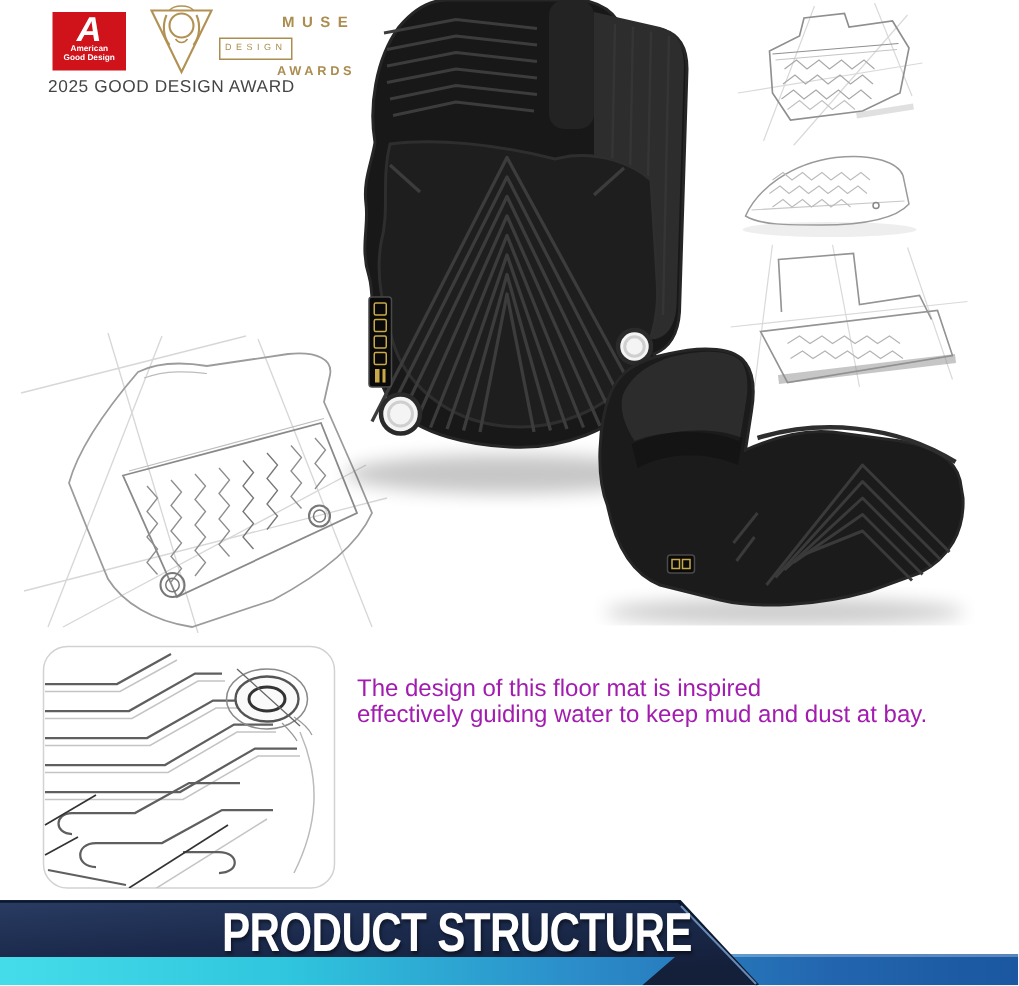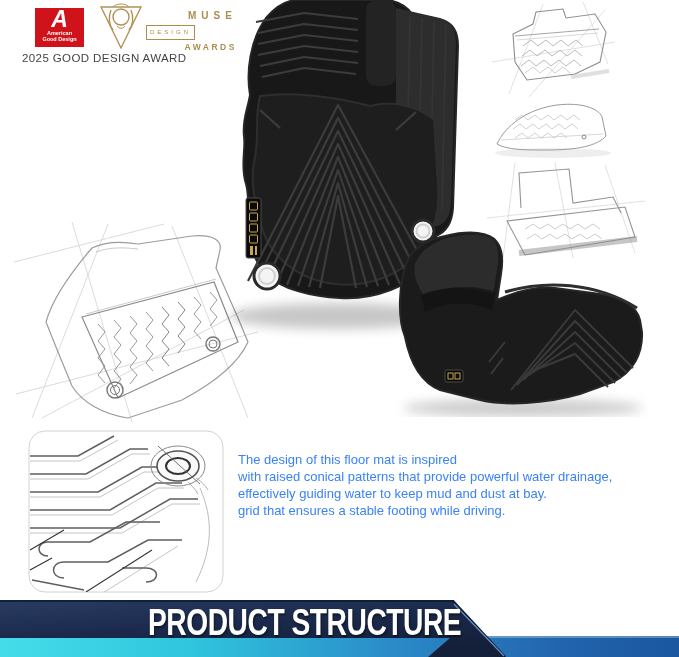--- a/index.html
+++ b/index.html
@@ -10,24 +10,24 @@
   
   #red-badge{left:35px;top:8px;width:49px;height:39px;background:#d0121b;color:#fff;
              text-align:center;overflow:hidden;}
   #red-badge .a-mark{font-style:italic;font-weight:bold;font-size:23px;line-height:22px;display:block;}
   #red-badge .bl{font-size:5.5px;font-weight:bold;line-height:6px;display:block;}
   #muse-text{left:146px;top:9px;color:#ab8d50;line-height:13px;}
   #muse-text .w1{font-size:10px;font-weight:bold;letter-spacing:5px;display:block;padding-left:42px;}
   #muse-text .w2{font-size:6px;letter-spacing:3px;display:inline-block;border:1px solid #ab8d50;
                  padding:0 3px;margin:1px 0;}
   #muse-text .w3{font-size:8.5px;font-weight:bold;letter-spacing:2.5px;display:block;text-align:right;}
-  #award-caption{left:22px;top:52px;font-size:11.5px;color:#444;letter-spacing:.4px;}
+  #award-caption{left:32px;top:52px;font-size:11.5px;color:#444;letter-spacing:.4px;}
 
   
-  #description{left:238px;top:452px;width:432px;font-size:13px;line-height:16.9px;color:#3b82f6;}
+  #description{left:238px;top:452px;width:432px;font-size:16px;line-height:16.9px;color:#a21caf;}
 
   
   #banner-title{left:148px;top:602px;width:320px;font-size:30px;font-weight:bold;color:#fff;
                 letter-spacing:-.5px;white-space:nowrap;transform:scale(.94,1.22);
                 transform-origin:left top;text-shadow:1px 2px 2px rgba(0,0,0,.45);}
 </style>
 </head>
 <body>
 
 <div id="canvas">
@@ -274,23 +274,21 @@
         <ellipse cx="150" cy="36" rx="21" ry="15" fill="#fafafa" stroke="#555" stroke-width="1.6"></ellipse>
         <ellipse cx="150" cy="36" rx="12" ry="8" fill="none" stroke="#333" stroke-width="2"></ellipse>
         <path d="M130,16 L172,54" stroke="#666" stroke-width=".9"></path>
         <path d="M168,48 C174,52 178,56 180,60 M160,52 C164,56 168,60 170,64" stroke="#999" stroke-width=".8" fill="none"></path>
       </g>
     </g>
   </svg>
 
   <div class="abs" id="description">
     <div>The design of this floor mat is inspired</div>
-    <div>with raised conical patterns that provide powerful water drainage,</div>
     <div>effectively guiding water to keep mud and dust at bay.</div>
-    <div>grid that ensures a stable footing while driving.</div>
   </div>
 
   <svg class="abs" style="left:0;top:600px;" width="679" height="57" viewBox="0 0 679 57">
     <defs>
       <linearGradient id="stripe" x1="0" y1="0" x2="1" y2="0">
         <stop offset="0" stop-color="#45dcea"></stop>
           <stop offset=".28" stop-color="#2fc6de"></stop>
         <stop offset=".58" stop-color="#2b8ac8"></stop>
           <stop offset=".82" stop-color="#2265ae"></stop>
         <stop offset="1" stop-color="#1a57a0"></stop>

